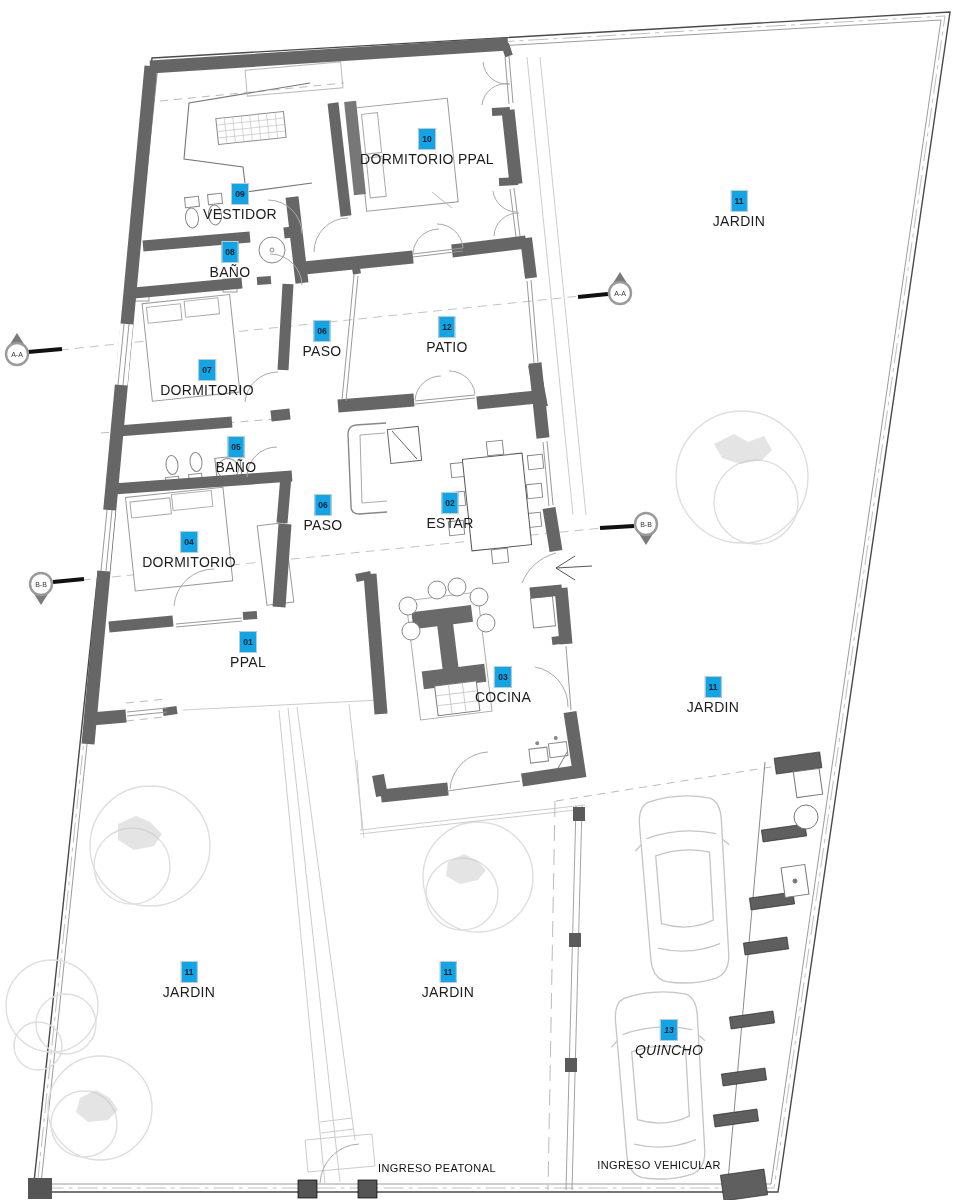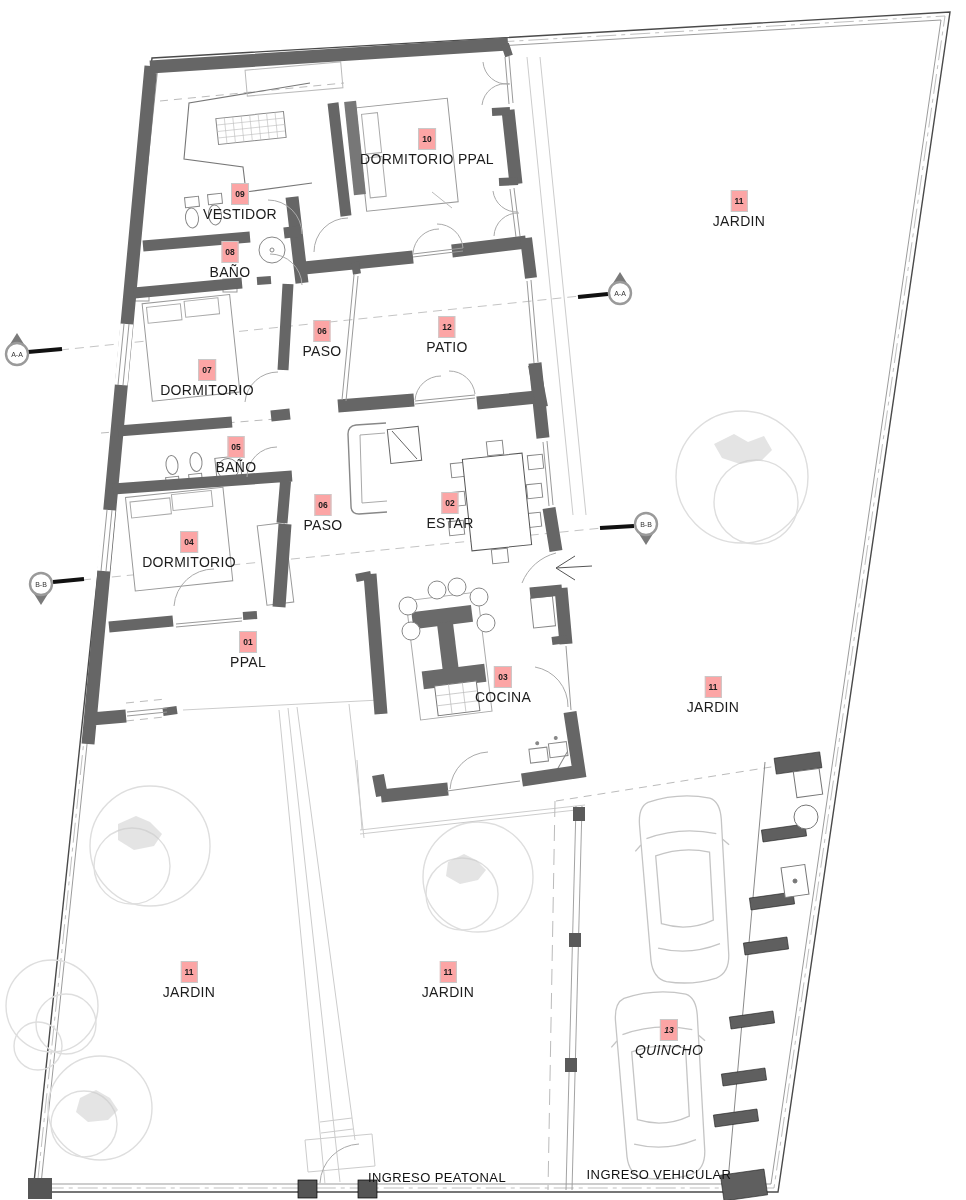--- a/index.html
+++ b/index.html
@@ -1,22 +1,22 @@
 <!DOCTYPE html>
 <html><head>
 <meta charset="utf-8">
 <style>
   html,body{margin:0;padding:0;background:#fff;}
   #plan{position:relative;width:966px;height:1200px;background:#fff;overflow:hidden;
         font-family:"Liberation Sans",sans-serif;}
   #plan svg{position:absolute;left:0;top:0;}
   .rlabel{position:absolute;transform:translateX(-50%);text-align:center;color:#1c1c1c;line-height:1.2;white-space:nowrap;}
-  .rnum{display:inline-block;border:1px solid #c9c9c9;background:#fca5a5;padding:5px 3px;font-size:8.5px;font-weight:bold;}
+  .rnum{display:inline-block;border:1px solid #c9c9c9;background:#0ea5e9;padding:5px 3px;font-size:8.5px;font-weight:bold;}
   .rname{display:block;font-size:14px;letter-spacing:.3px;margin-top:1px;}
-  .entrance{position:absolute;transform:translateX(-50%);font-size:13px;letter-spacing:.4px;color:#111;white-space:nowrap;margin-top:8px;}
+  .entrance{position:absolute;transform:translateX(-50%);font-size:11px;letter-spacing:.4px;color:#111;white-space:nowrap;}
 </style>
 </head>
 <body>
 
 <div id="plan">
 <svg width="966" height="1200" viewBox="0 0 966 1200">
 
   <g fill="none">
     <polygon points="152,58 950,12 778,1192 33,1192" stroke="#4a4a4a" stroke-width="1.4"></polygon>
     <polygon points="158,66 941,20 771,1184 41,1184" stroke="#909090" stroke-width="0.9"></polygon>

